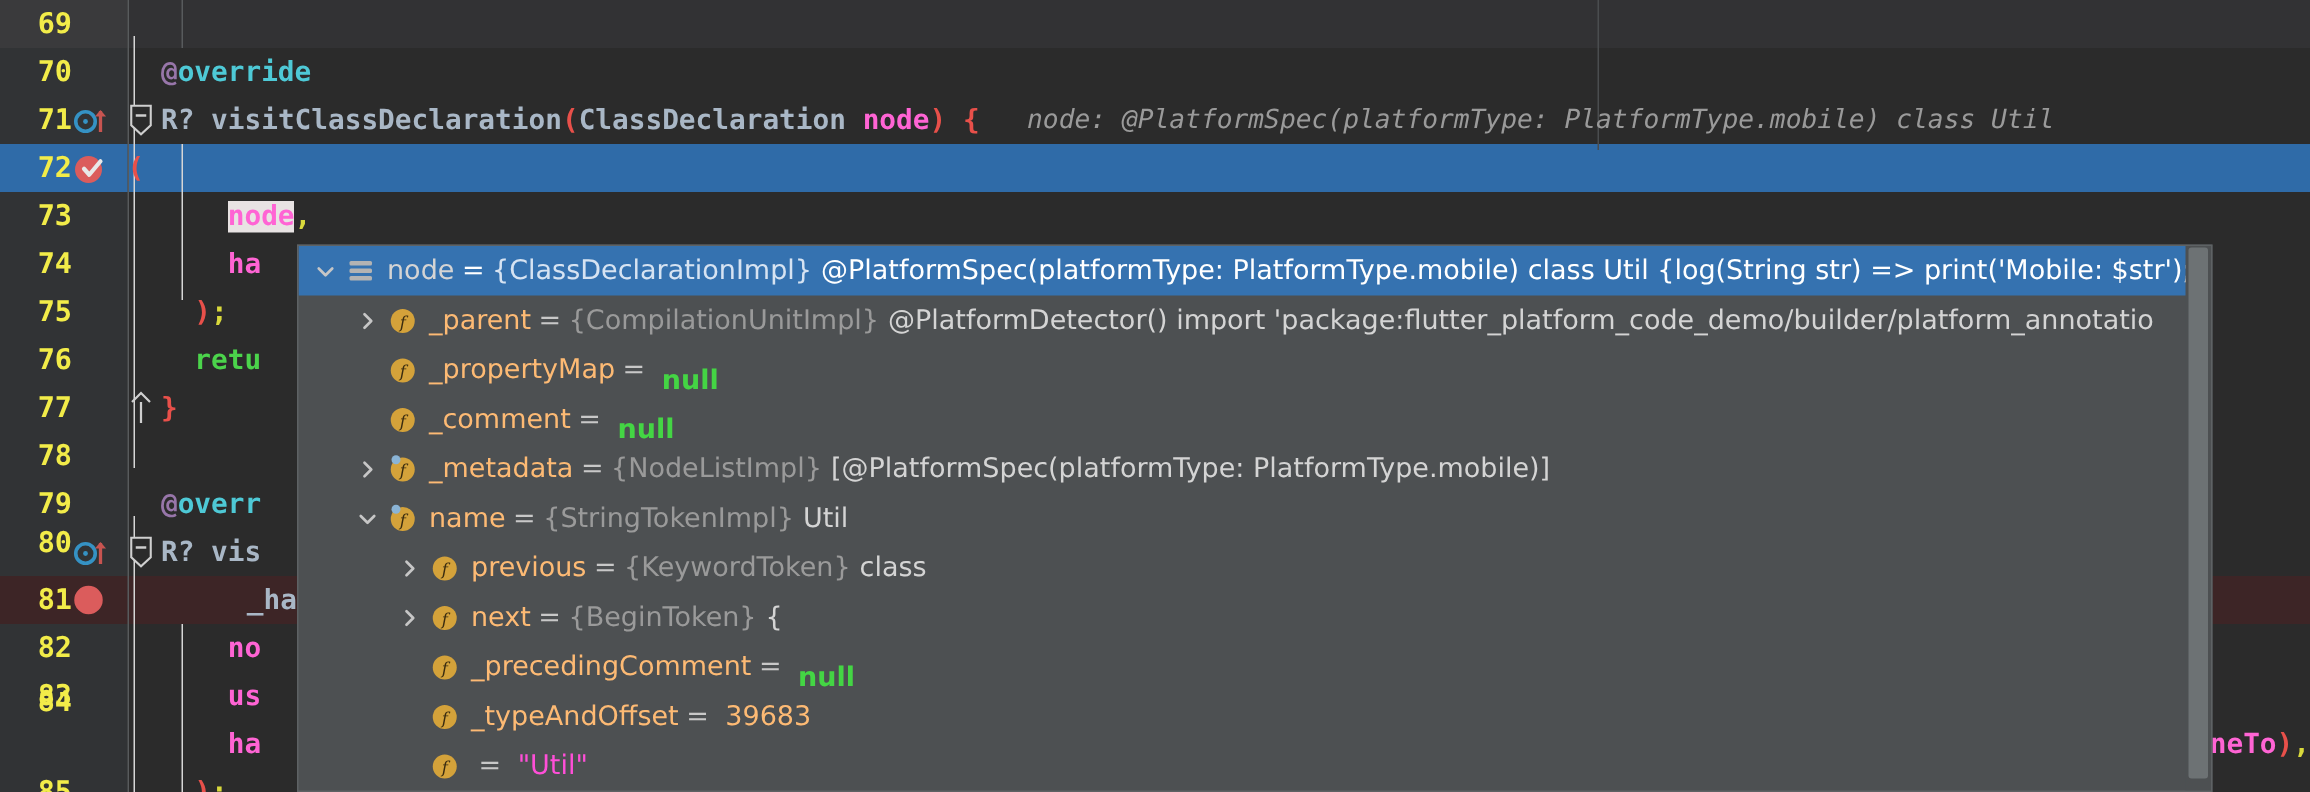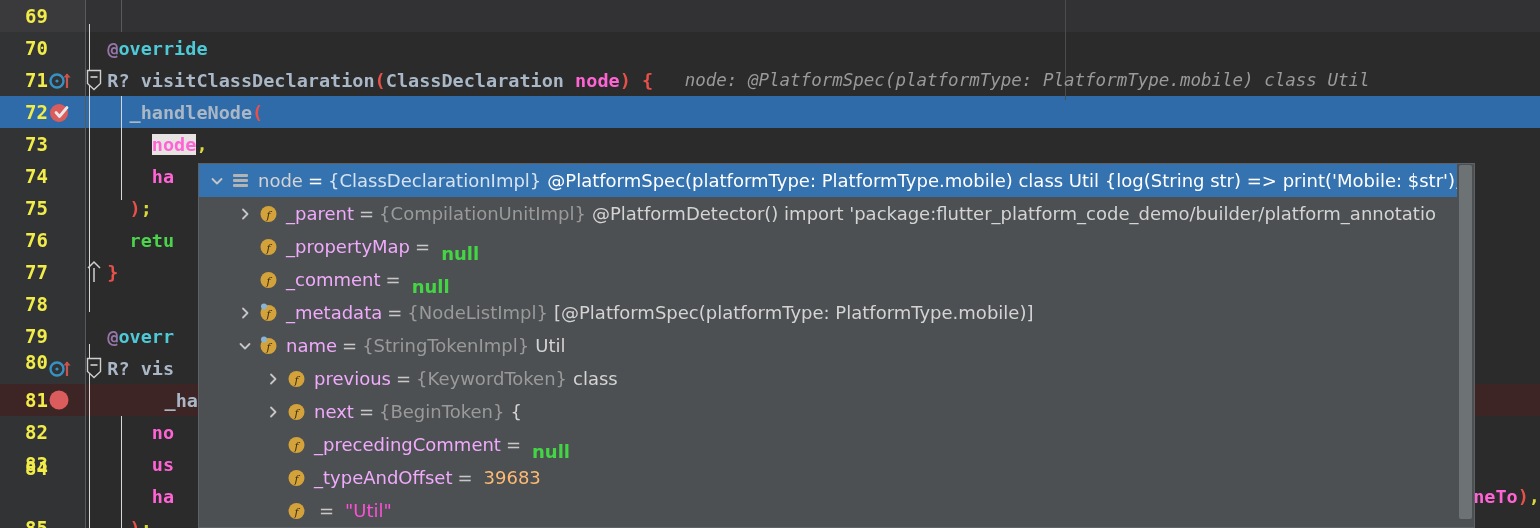--- a/index.html
+++ b/index.html
@@ -69,21 +69,21 @@
   .tree-row.selected{ background:#3572b0; }
   .twisty{
     width:16px; height:16px; flex:0 0 16px; margin-right:6px;
     position:relative;
   }
   .twisty svg{ display:block; }
   .vicon{
     width:19px; height:19px; flex:0 0 19px; margin-right:8px;
     position:relative;
   }
-  .name{ color:#f0abfc; }
+  .name{ color:#fdba74; }
   .name.root{ color:#d4d4d4; }
   .eq{ color:#c8c8c8; padding:0 5px; }
   .typ{ color:#9a9a9a; }
   .val{ color:#d4d4d4; padding-left:6px; }
   .vnull{ color:#44d544; font-weight:bold; padding-left:6px;margin-top:13px; }
   .vnum{ color:#fdba74; padding-left:6px; }
   .vstr{ color:#ff4fd8; padding-left:6px; }
   .sel-txt{ color:#ffffff; }
   .sel-typ{ color:#d6e3f2; }
 
@@ -142,21 +142,21 @@
     <div style="position: absolute; top: 64px; height: 32px; left: 85px; width: 20px;"><svg width="20" height="32" viewBox="0 0 20 32">
         <path d="M2.5 6.5 h13 v13 l-6.5 6 l-6.5 -6 Z" fill="#2b2b2b" stroke="#cfcfcf" stroke-width="1.4"></path>
         <path d="M5.5 13 h7" stroke="#cfcfcf" stroke-width="1.6"></path>
       </svg></div>
     <div class="code" style="top: 64px;"><span class="ident">  </span><span class="type">R?</span><span class="ident"> visitClassDeclaration</span><span class="paren">(</span><span class="ident">ClassDeclaration </span><span class="param">node</span><span class="paren">)</span><span class="ident"> </span><span class="brace">{</span><span class="hint">   node: @PlatformSpec(platformType: PlatformType.mobile) class Util</span></div>
     <div class="lineno" style="top: 96px;">72</div>
     <div style="position: absolute; top: 96px; height: 32px; left: 48px; width: 30px;"><svg width="30" height="32" viewBox="0 0 30 32">
         <circle cx="11" cy="17" r="9" fill="#db5c5c"></circle>
         <path d="M8 16.5 L11.5 20.5 L19 11.5" stroke="#e8e8e8" stroke-width="2.8" fill="none" stroke-linecap="round" stroke-linejoin="round"></path>
       </svg></div>
-    <div class="code" style="top: 96px;"><span class="ident">    _handleNode</span><span class="paren">(</span></div>
+    <div class="code" style="top: 96px;"><span class="paren">(</span></div>
     <div class="lineno" style="top: 128px;">73</div>
     <div class="code" style="top: 128px;"><span class="ident">      </span><span class="paramhl">node</span><span class="semi">,</span></div>
     <div class="lineno" style="top: 160px;">74</div>
     <div class="code" style="top: 160px;"><span class="ident">      </span><span class="param">ha</span></div>
     <div class="lineno" style="top: 192px;">75</div>
     <div class="code" style="top: 192px;"><span class="ident">    </span><span class="paren">)</span><span class="semi">;</span></div>
     <div class="lineno" style="top: 224px;">76</div>
     <div class="code" style="top: 224px;"><span class="ident">    </span><span class="ret">retu</span></div>
     <div class="lineno" style="top: 256px;">77</div>
     <div style="position: absolute; top: 256px; height: 32px; left: 85px; width: 20px;"><svg width="20" height="32" viewBox="0 0 20 32">

